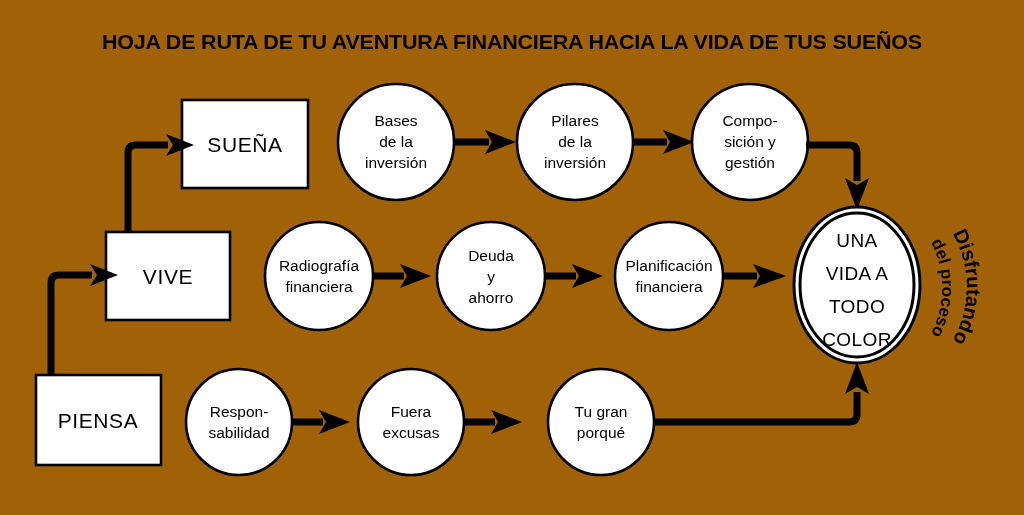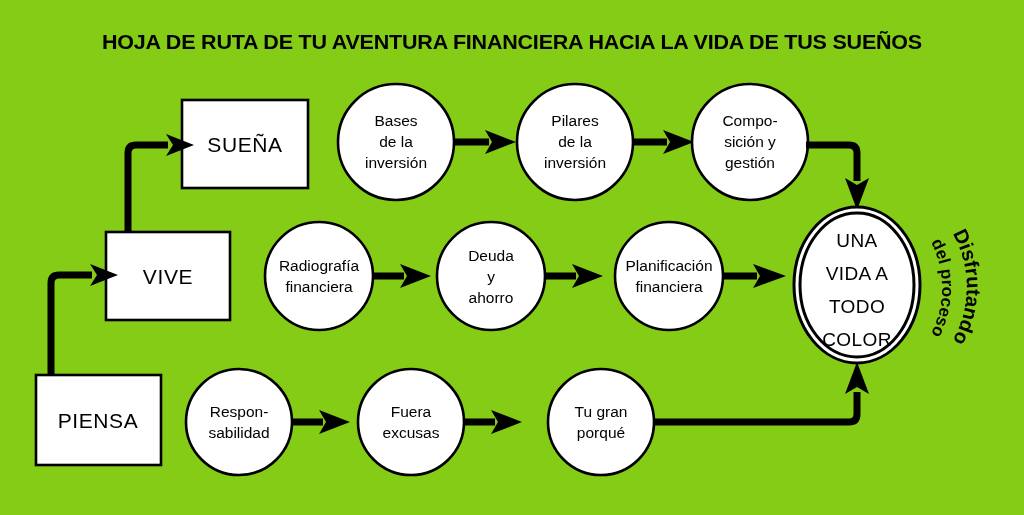--- a/index.html
+++ b/index.html
@@ -12,21 +12,21 @@
     width: 1024px;
     height: 515px;
     overflow: hidden;
     font-family: "Liberation Sans", sans-serif;
     color: #000000;
   }
   #roadmap-root {
     position: relative;
     width: 1024px;
     height: 515px;
-    background: #84cc16;
+    background: #a16207;
   }
   #diagram-svg {
     position: absolute;
     left: 0;
     top: 0;
     width: 1024px;
     height: 515px;
     display: block;
   }
   .title-text {

